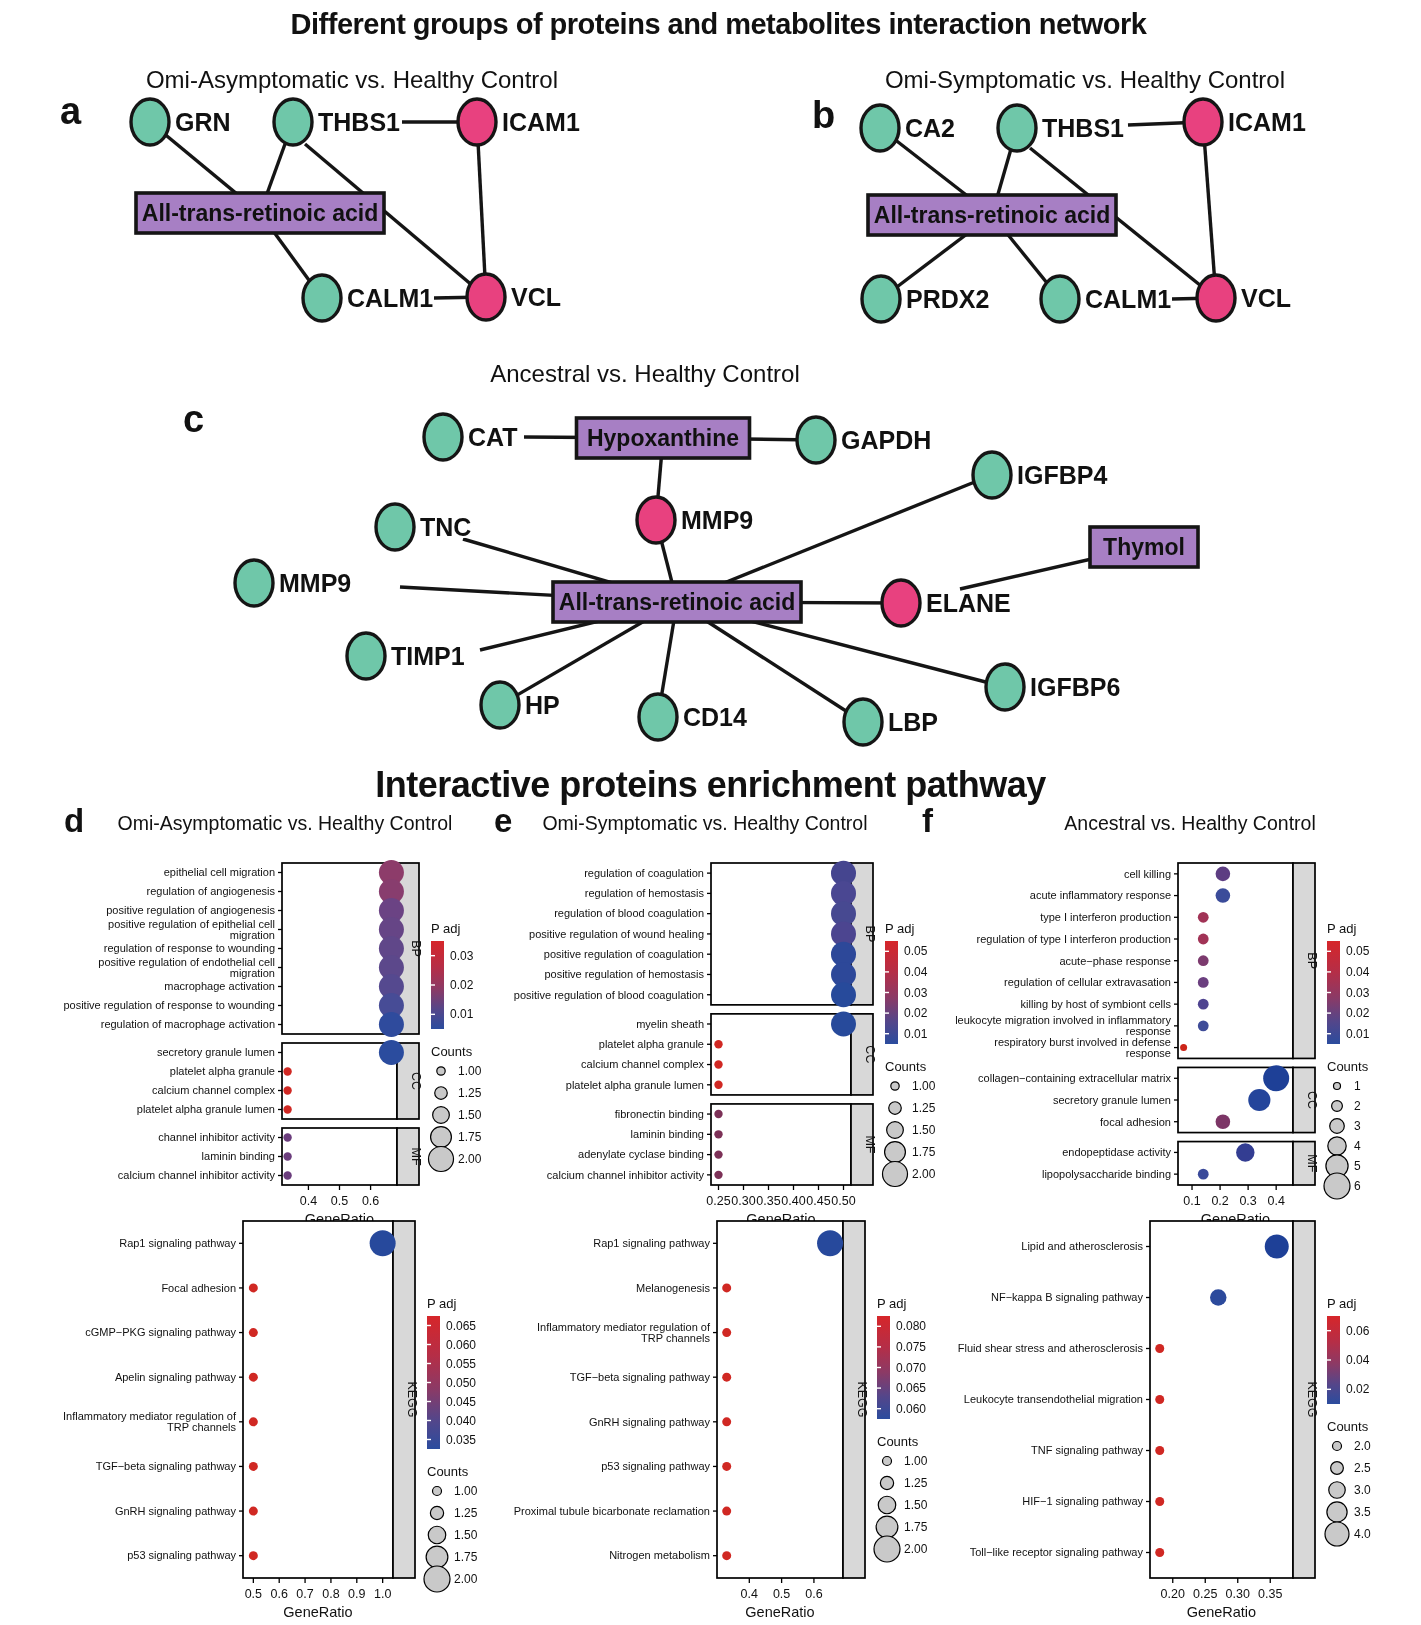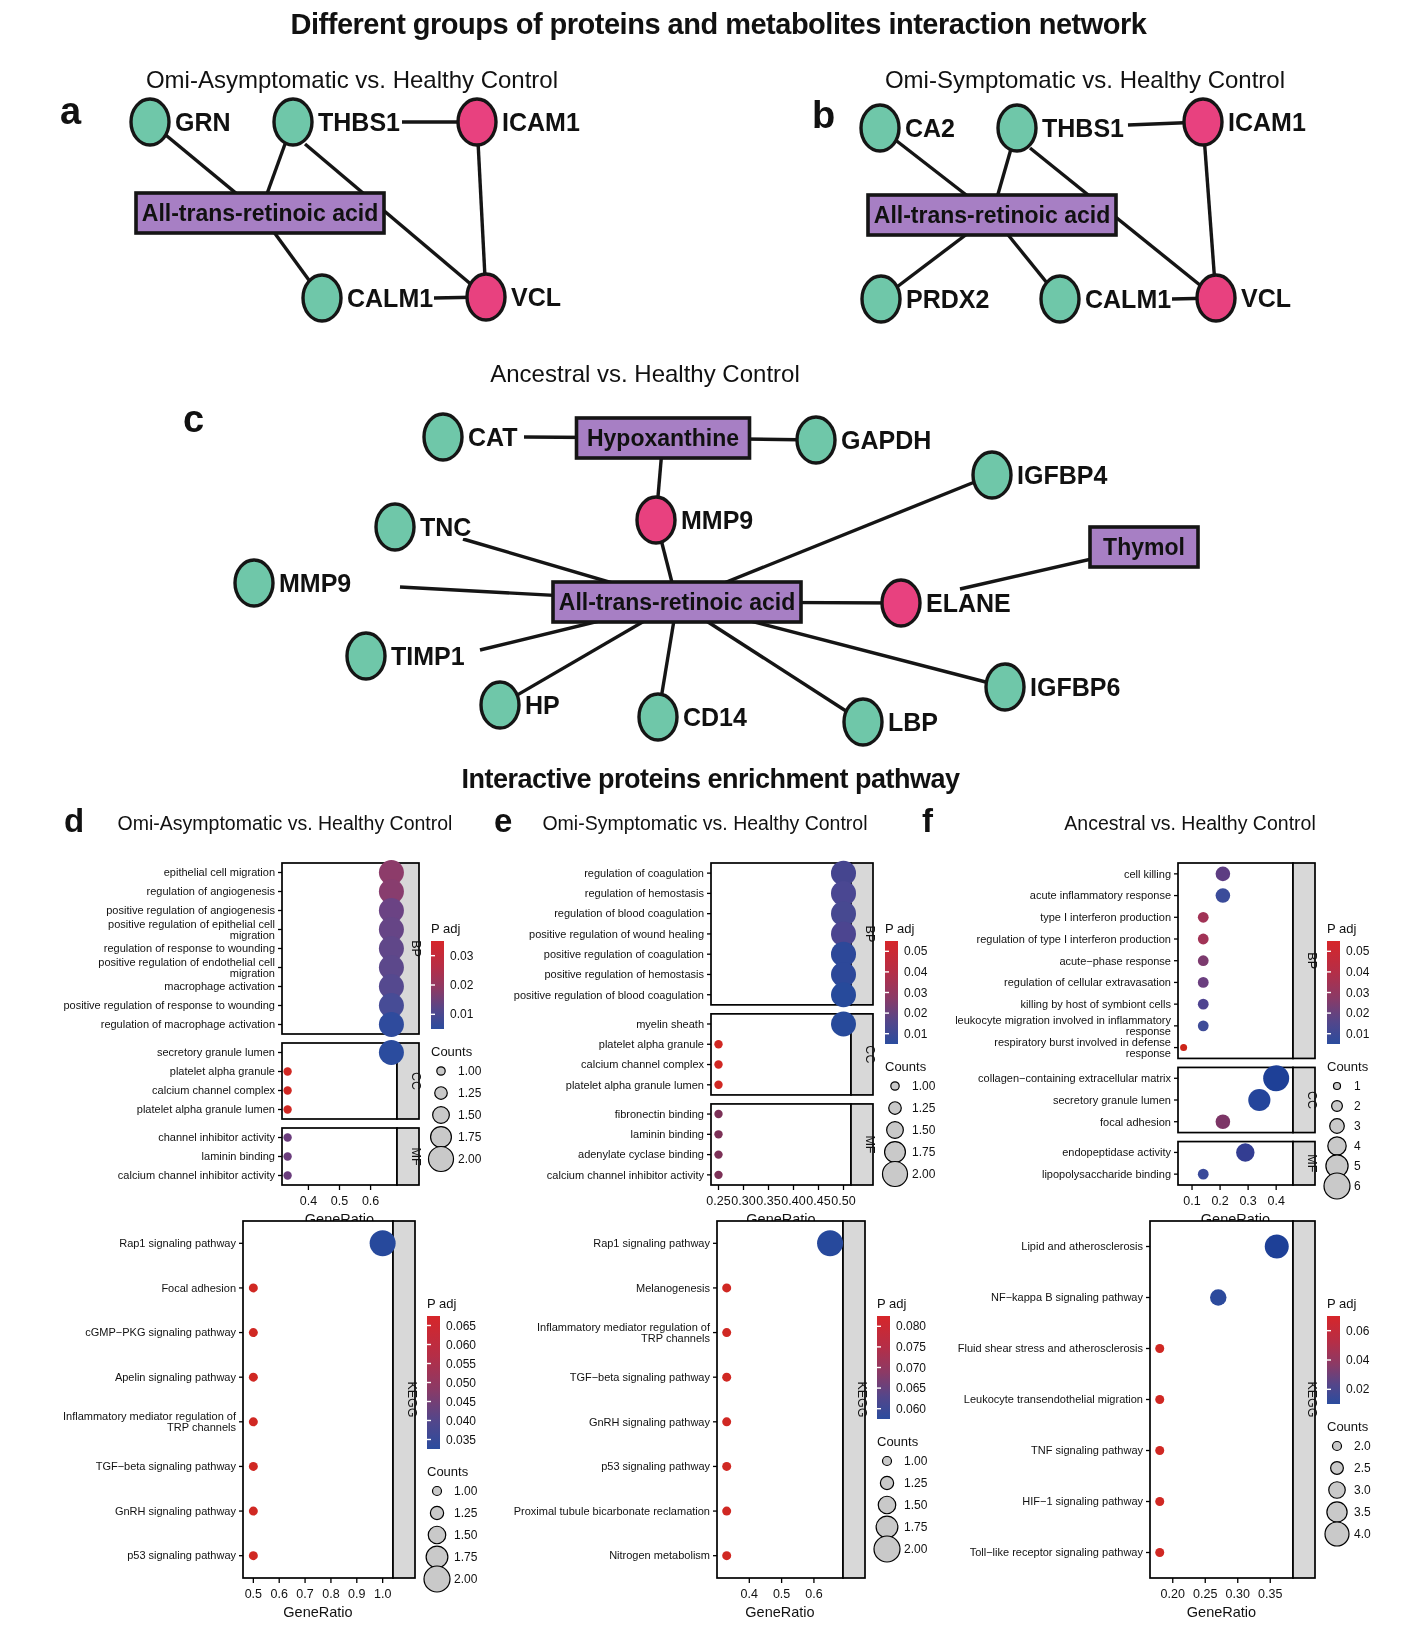--- a/index.html
+++ b/index.html
@@ -10,21 +10,21 @@
   .net-title{font-size:24px;text-align:center;}
   .net-letter{font-weight:bold;font-size:38px;}
   .panel-letter{font-weight:bold;font-size:33px;}
   .panel-title{font-size:19.5px;text-align:center;}
   svg{position:absolute;overflow:visible;}
 </style>
 </head>
 <body>
 
 <div class="abs fig-title" style="top:8px;left:0;margin-left:8px;">Different groups of proteins and metabolites interaction network</div>
-<div class="abs fig-title" style="top:764px;left:0;font-size:27px;text-align:center;">Interactive proteins enrichment pathway</div>
+<div class="abs fig-title" style="top:764px;left:0;font-size:36px;text-align:center;">Interactive proteins enrichment pathway</div>
 
 <svg id="net-svg" width="1421" height="750" style="left:0;top:0;">
     <g>
       <line x1="150" y1="122" x2="260" y2="213" stroke="#151515" stroke-width="3.4"></line>
       <line x1="293" y1="122" x2="260" y2="213" stroke="#151515" stroke-width="3.4"></line>
       <line x1="402" y1="122" x2="477" y2="122" stroke="#151515" stroke-width="3.4"></line>
       <line x1="305" y1="144" x2="486" y2="297" stroke="#151515" stroke-width="3.4"></line>
       <line x1="477" y1="122" x2="486" y2="297" stroke="#151515" stroke-width="3.4"></line>
       <line x1="260" y1="213" x2="322" y2="298" stroke="#151515" stroke-width="3.4"></line>
       <line x1="434" y1="298" x2="486" y2="297" stroke="#151515" stroke-width="3.4"></line>

